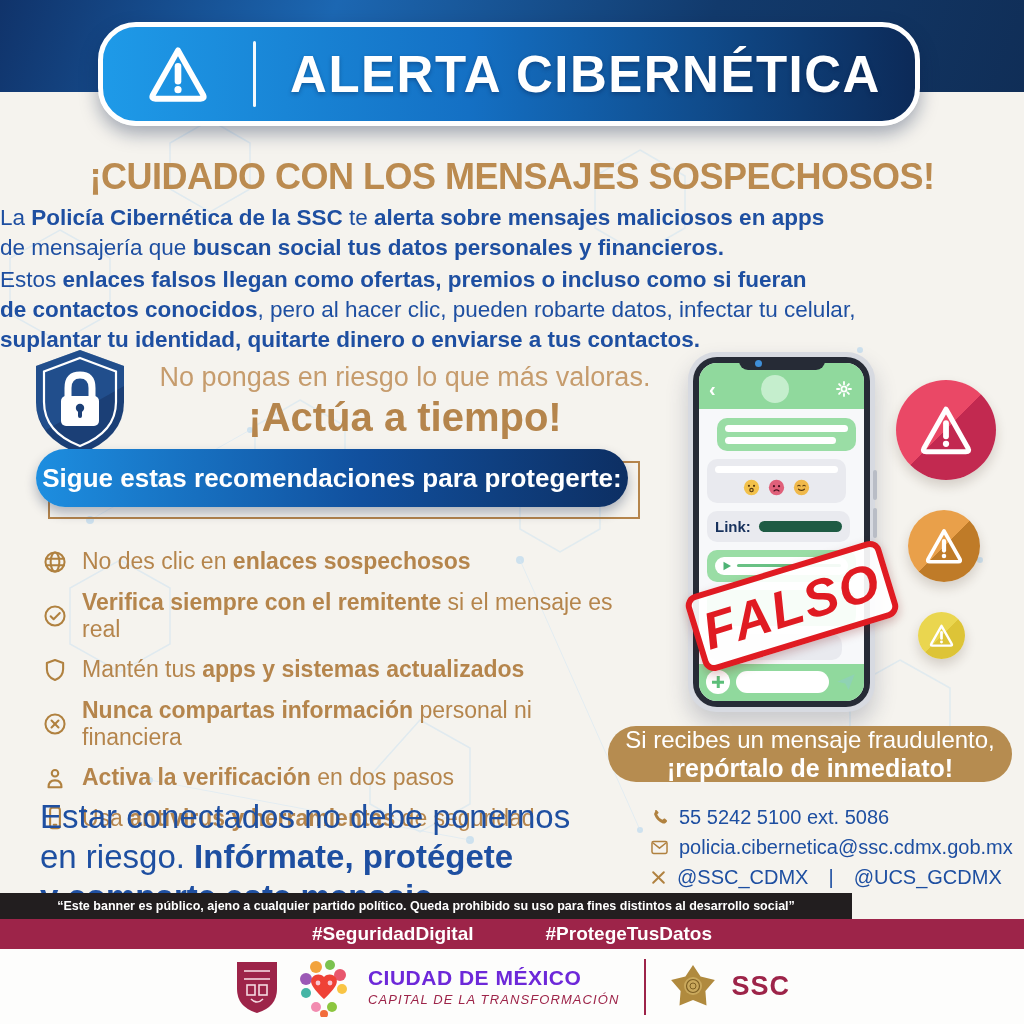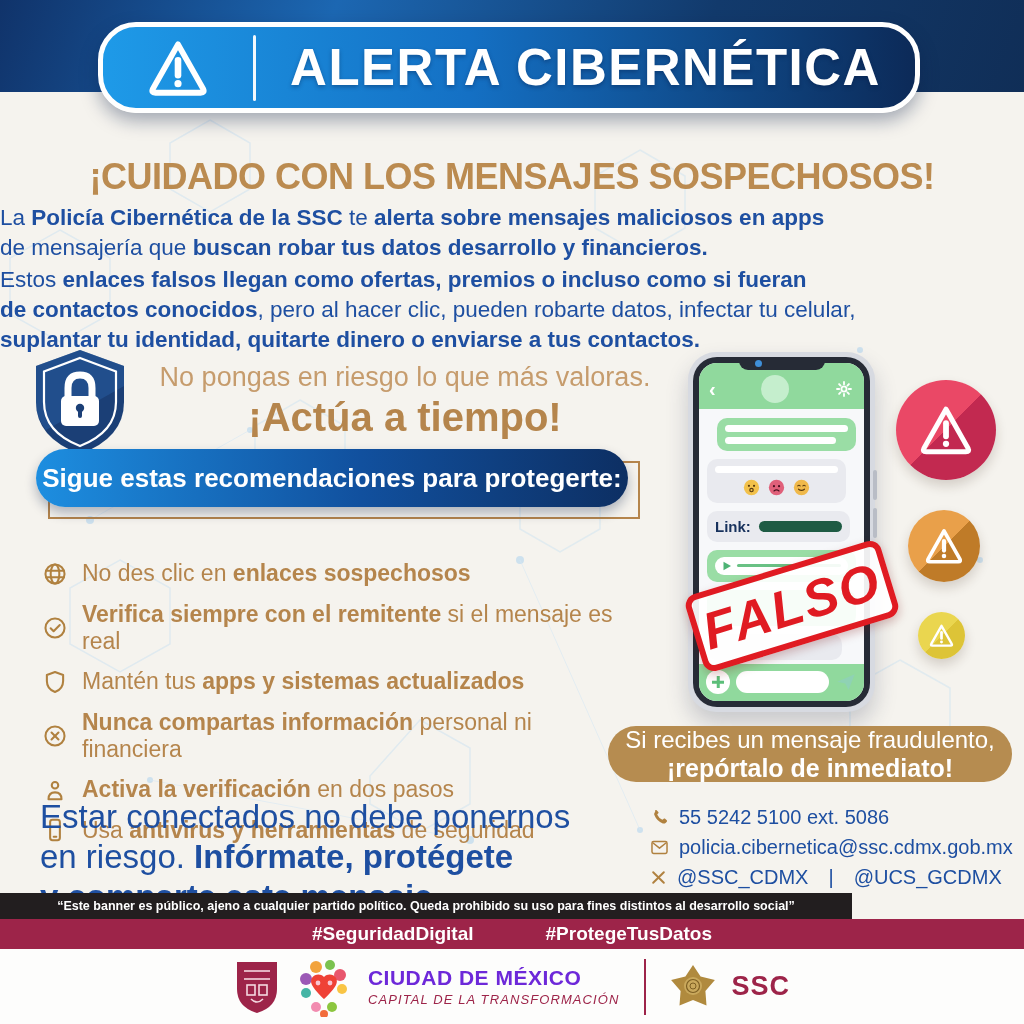--- a/index.html
+++ b/index.html
@@ -8,21 +8,21 @@
   .poster { position:relative; width:1024px; height:1024px; background:#f5f3ee; overflow:hidden; }
 
   
   .bg-pattern { position:absolute; inset:0; z-index:0; }
 
   
   .topband { position:absolute; left:0; top:0; width:1024px; height:92px; z-index:1;
     background:linear-gradient(110deg,#10336a 0%,#1c67b2 32%,#123a6c 68%,#102e57 100%); }
 
   
-  .banner { position:absolute; left:98px; top:22px; width:822px; height:91px; z-index:2;
+  .banner { position:absolute; left:98px; top:22px; width:822px; height:104px; z-index:2;
     border:5px solid #ffffff; border-radius:38px;
     background:linear-gradient(to right,#1e9ae8 0%,#1470c4 45%,#0c2a58 100%);
     box-shadow:0 8px 18px rgba(10,30,70,.35);
     display:flex; align-items:center; }
   .banner-icon-wrap { width:150px; display:flex; justify-content:center; color:#fff; }
   .banner-divider { width:3px; height:66px; background:#ffffff; opacity:.95; border-radius:2px; }
   .banner-title { flex:1; text-align:center; color:#ffffff; font-size:51px; font-weight:700;
     letter-spacing:1.5px; text-shadow:0 2px 4px rgba(0,20,60,.35); }
 
   
@@ -44,21 +44,21 @@
   .pill-outline { position:absolute; left:48px; top:461px; width:592px; height:58px;
     border:2px solid #b5854c; z-index:1; }
   .pill { position:absolute; left:36px; top:449px; width:592px; height:58px; border-radius:29px; z-index:2;
     background:linear-gradient(to right,#1d8ee0 0%,#11509e 55%,#0d2f63 100%);
     box-shadow:0 6px 12px rgba(10,30,70,.3);
     display:flex; align-items:center; justify-content:center;
     color:#fff; font-size:26px; font-weight:700; }
 
   
   .reco-list { position:absolute; left:42px; top:548px; width:590px; z-index:2;
-    display:flex; flex-direction:column; gap:13.5px;margin-top:12px; }
+    display:flex; flex-direction:column; gap:13.5px; }
   .reco-item { display:flex; align-items:center; gap:14px; color:#b5854c; font-size:23px; }
   .reco-item svg { flex:0 0 auto; }
 
   
   .closing { position:absolute; left:40px; top:797px; width:540px; z-index:2;
     color:#1e4fa1; font-size:33px; line-height:40px; }
 
   
   .phone { position:absolute; left:688px; top:352px; width:187px; height:360px; z-index:2; }
   .ph-body { position:absolute; inset:0; background:#d7dae1; border-radius:28px;
@@ -186,21 +186,21 @@
           <use href="#tri"></use>
         </svg>
     </div>
     <div class="banner-divider"></div>
     <div class="banner-title">ALERTA CIBERNÉTICA</div>
   </div>
 
   <div class="intro-title">¡CUIDADO CON LOS MENSAJES SOSPECHOSOS!</div>
   <div class="para para-1">
     <div><span>La </span><span class="seg-b">Policía Cibernética de la SSC</span><span> te </span><span class="seg-b">alerta sobre mensajes maliciosos en apps</span></div>
-    <div><span>de mensajería que </span><span class="seg-b">buscan robar tus datos desarrollo y financieros.</span></div>
+    <div><span>de mensajería que </span><span class="seg-b">buscan social tus datos personales y financieros.</span></div>
   </div>
   <div class="para para-2">
     <div><span>Estos </span><span class="seg-b">enlaces falsos llegan como ofertas, premios o incluso como si fueran</span></div>
     <div><span class="seg-b">de contactos conocidos</span><span>, pero al hacer clic, pueden robarte datos, infectar tu celular,</span></div>
     <div><span class="seg-b">suplantar tu identidad, quitarte dinero o enviarse a tus contactos.</span></div>
   </div>
 
   <div class="shield-lock">
     <svg width="104" height="112" viewBox="0 0 104 112">
       <path d="M52 4 L96 20 V56 Q96 92 52 108 Q8 92 8 56 V20 Z" fill="#1b3f76"></path>

